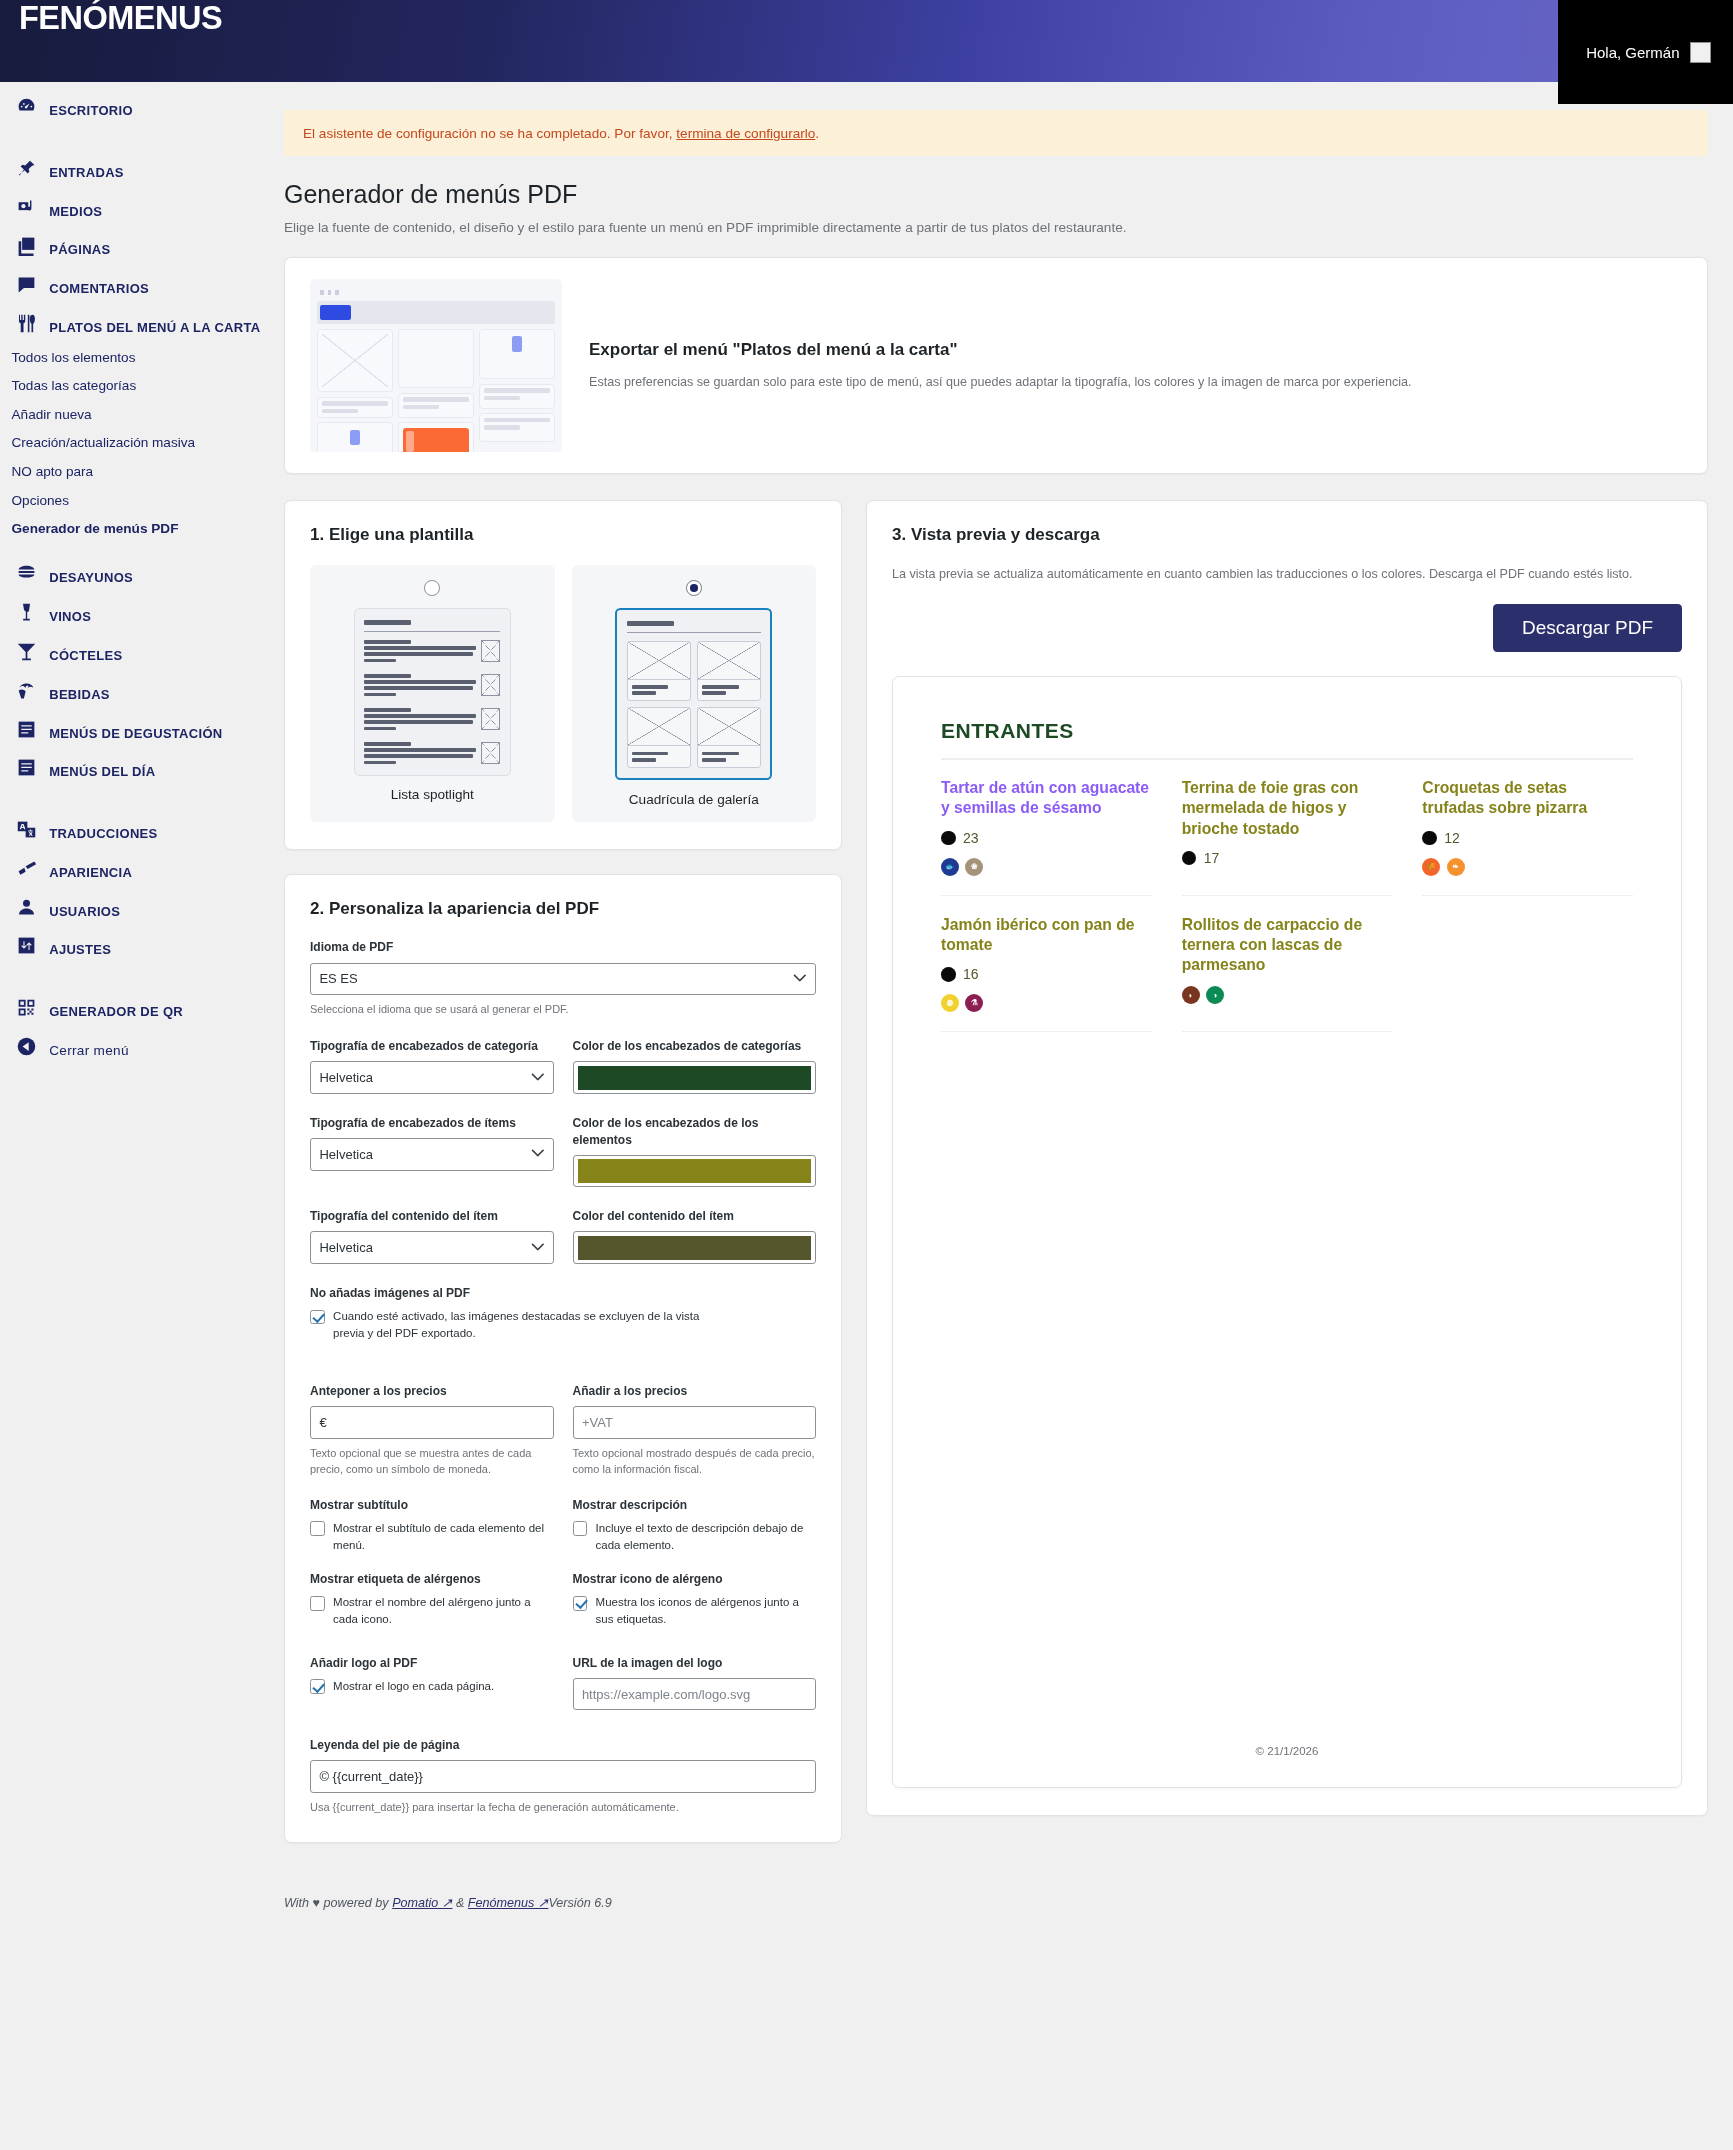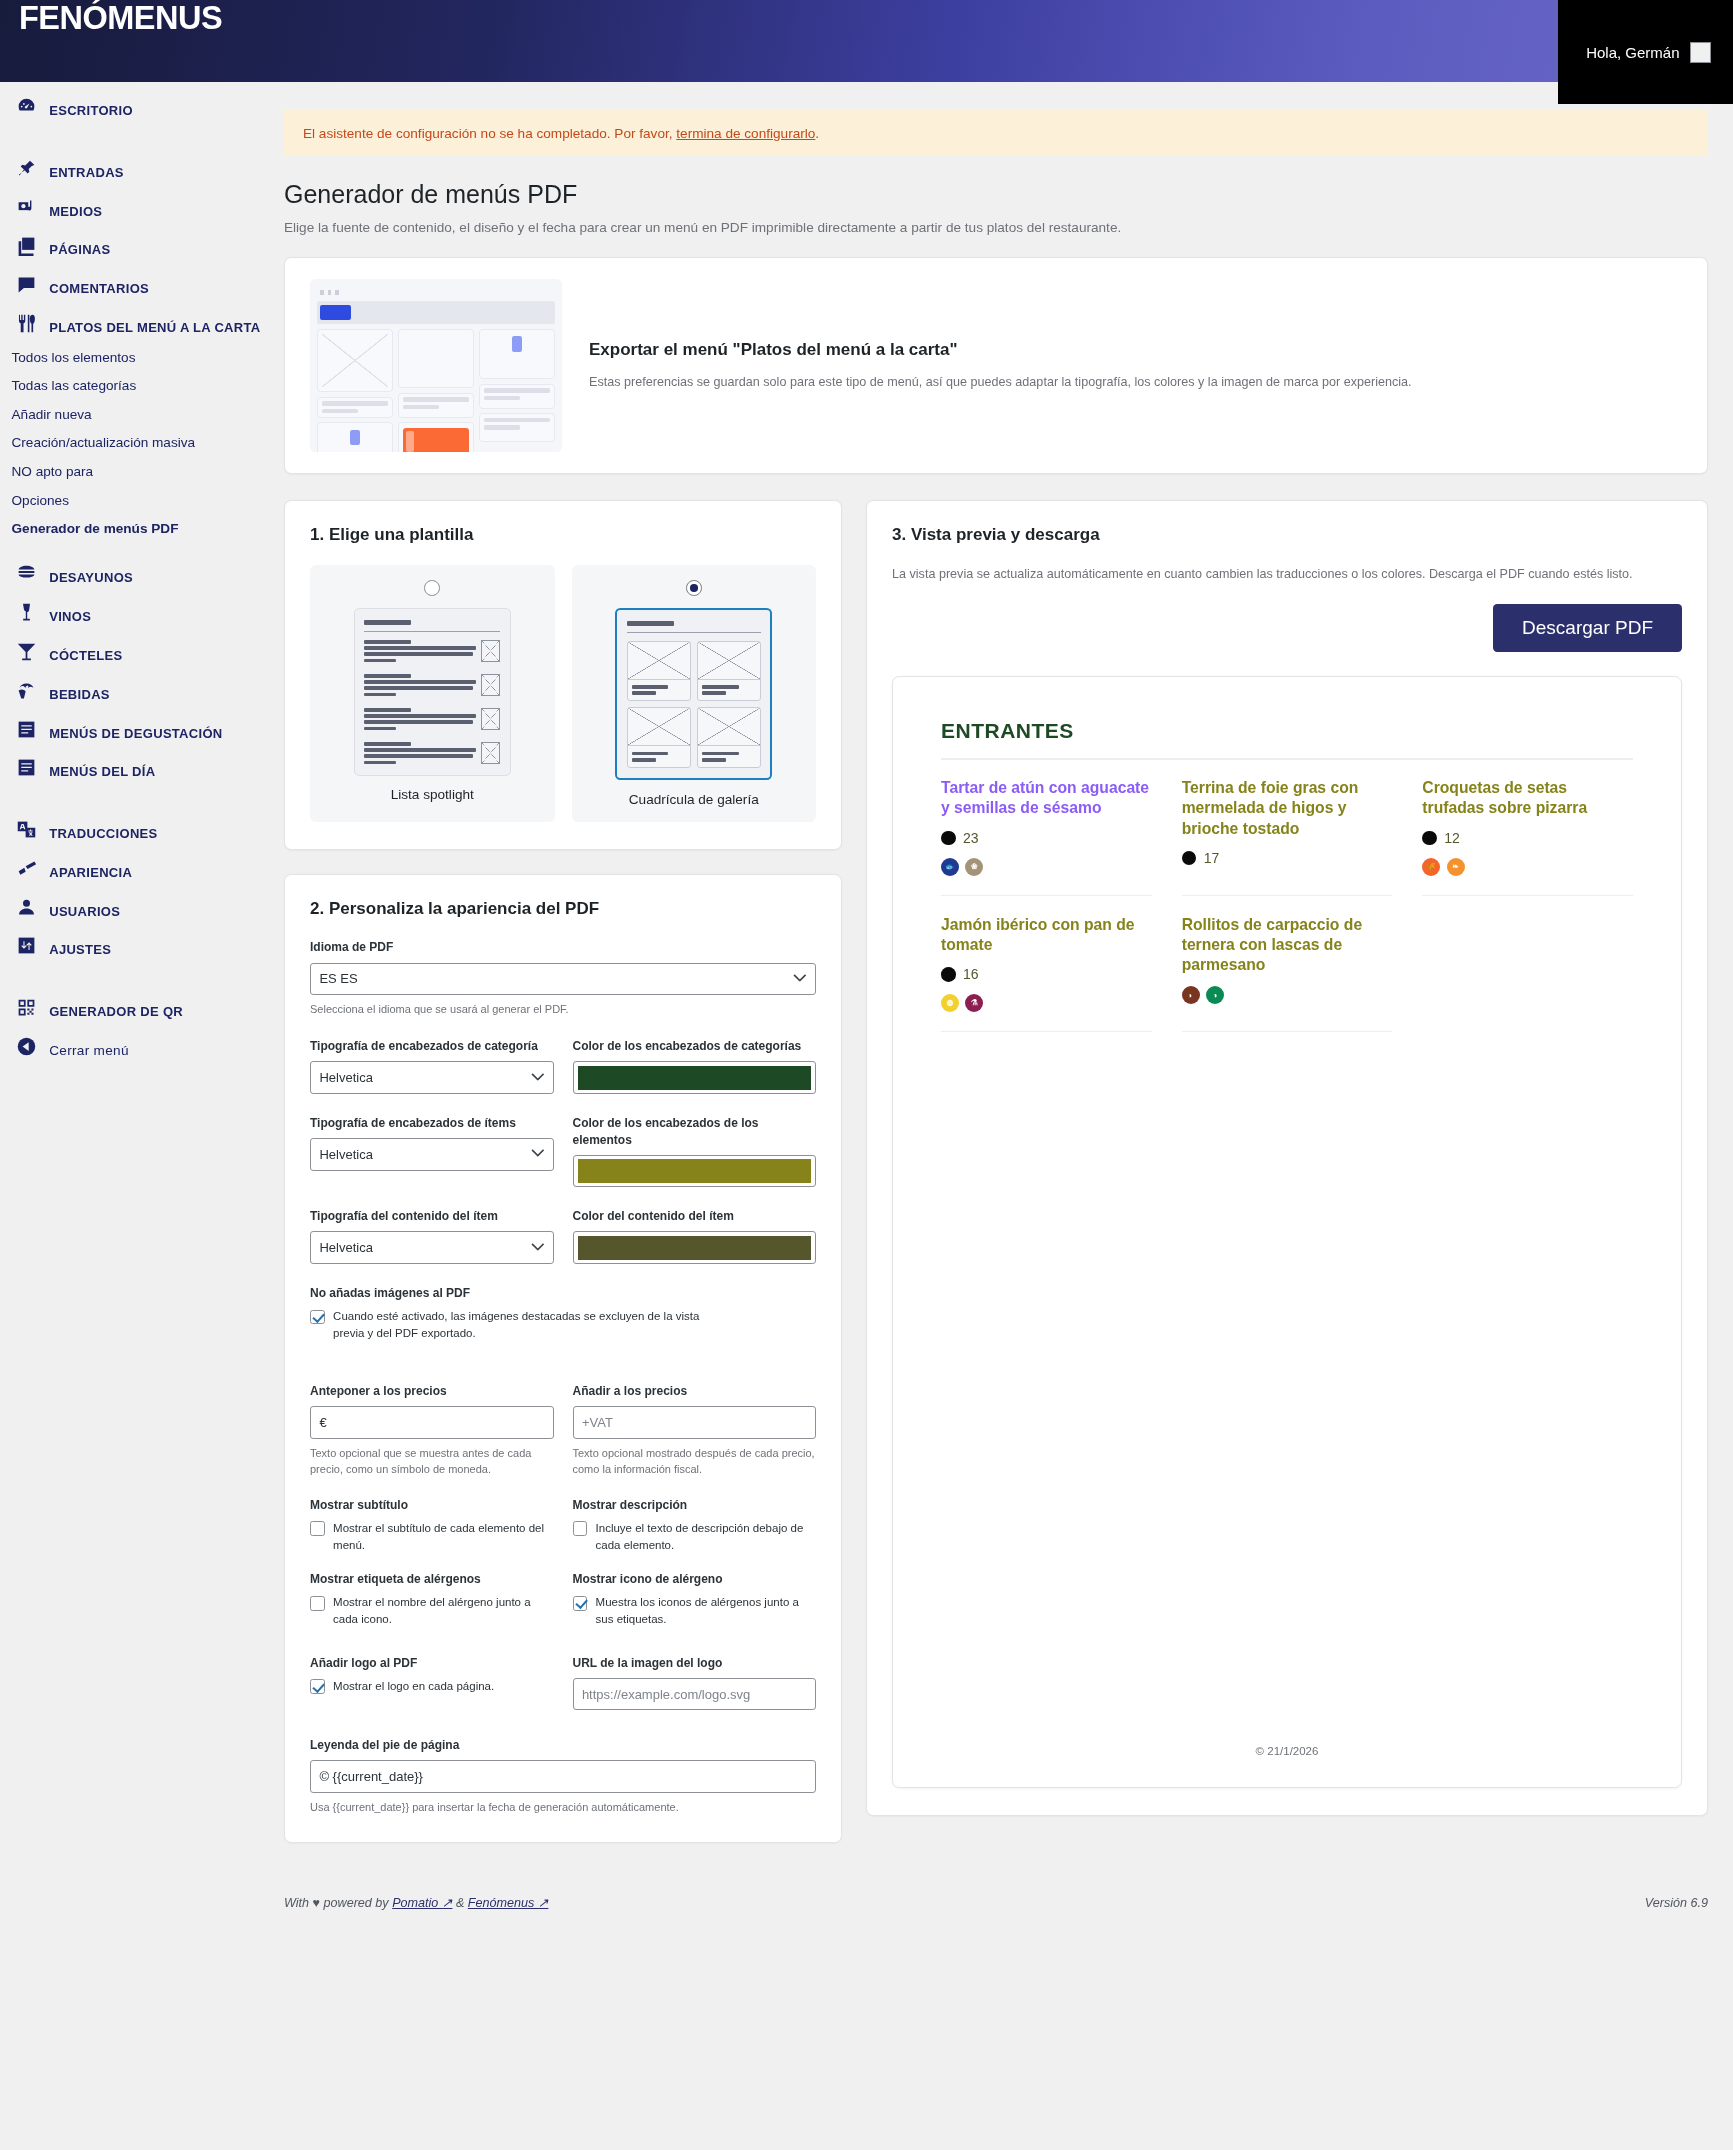--- a/index.html
+++ b/index.html
@@ -211,21 +211,21 @@
   .price-dot { width:14.7px;height:14.7px;border-radius:50%;background:#0a0a0a;display:block;}
   .price-val { font-size:14px; }
   .allerg-row { display:flex; gap:6.3px; margin-top: 11.5px; }
   .allerg { width:18px;height:18px;border-radius:50%; display:flex;align-items:center;justify-content:center;
             font-size:7.9px;color:#fff;font-weight:700;}
   #pdf-foot { position:absolute; left:0; right:0; bottom: 30px; text-align:center; font-size:11.5px; color:#6e7278;}
 
   
   #footer {
     margin: 31px 25px 0 22px; padding: 21px 0 24px;
-    display:flex; justify-content:space-between; align-items:center;
+    display:flex; align-items:center;
     font-size: 12.6px; color:#50575e; font-style: italic;
   }
   #footer a { color:#2b2f6b; }
   #footer .ver { font-style: italic; }
 </style>
 </head>
 <body>
 
 <div id="topbar">
   <div id="logo-wrap">
@@ -430,21 +430,21 @@
 
 </nav>
 
 <div id="main">
 
   <div id="notice">
     <span>El asistente de configuración no se ha completado. Por favor, </span><a href="#">termina de configurarlo</a><span>.</span>
   </div>
 
   <h1 id="page-title">Generador de menús PDF</h1>
-  <p id="page-sub">Elige la fuente de contenido, el diseño y el fecha para crear un menú en PDF imprimible directamente a partir de tus platos del restaurante.</p>
+  <p id="page-sub">Elige la fuente de contenido, el diseño y el estilo para fuente un menú en PDF imprimible directamente a partir de tus platos del restaurante.</p>
 
   <div id="export-card" class="card">
     <div id="wireframe">
       <div class="wf-dots">
           <i></i>
           <i></i>
           <i></i>
         </div>
       <div class="wf-bar">
           <b></b>

